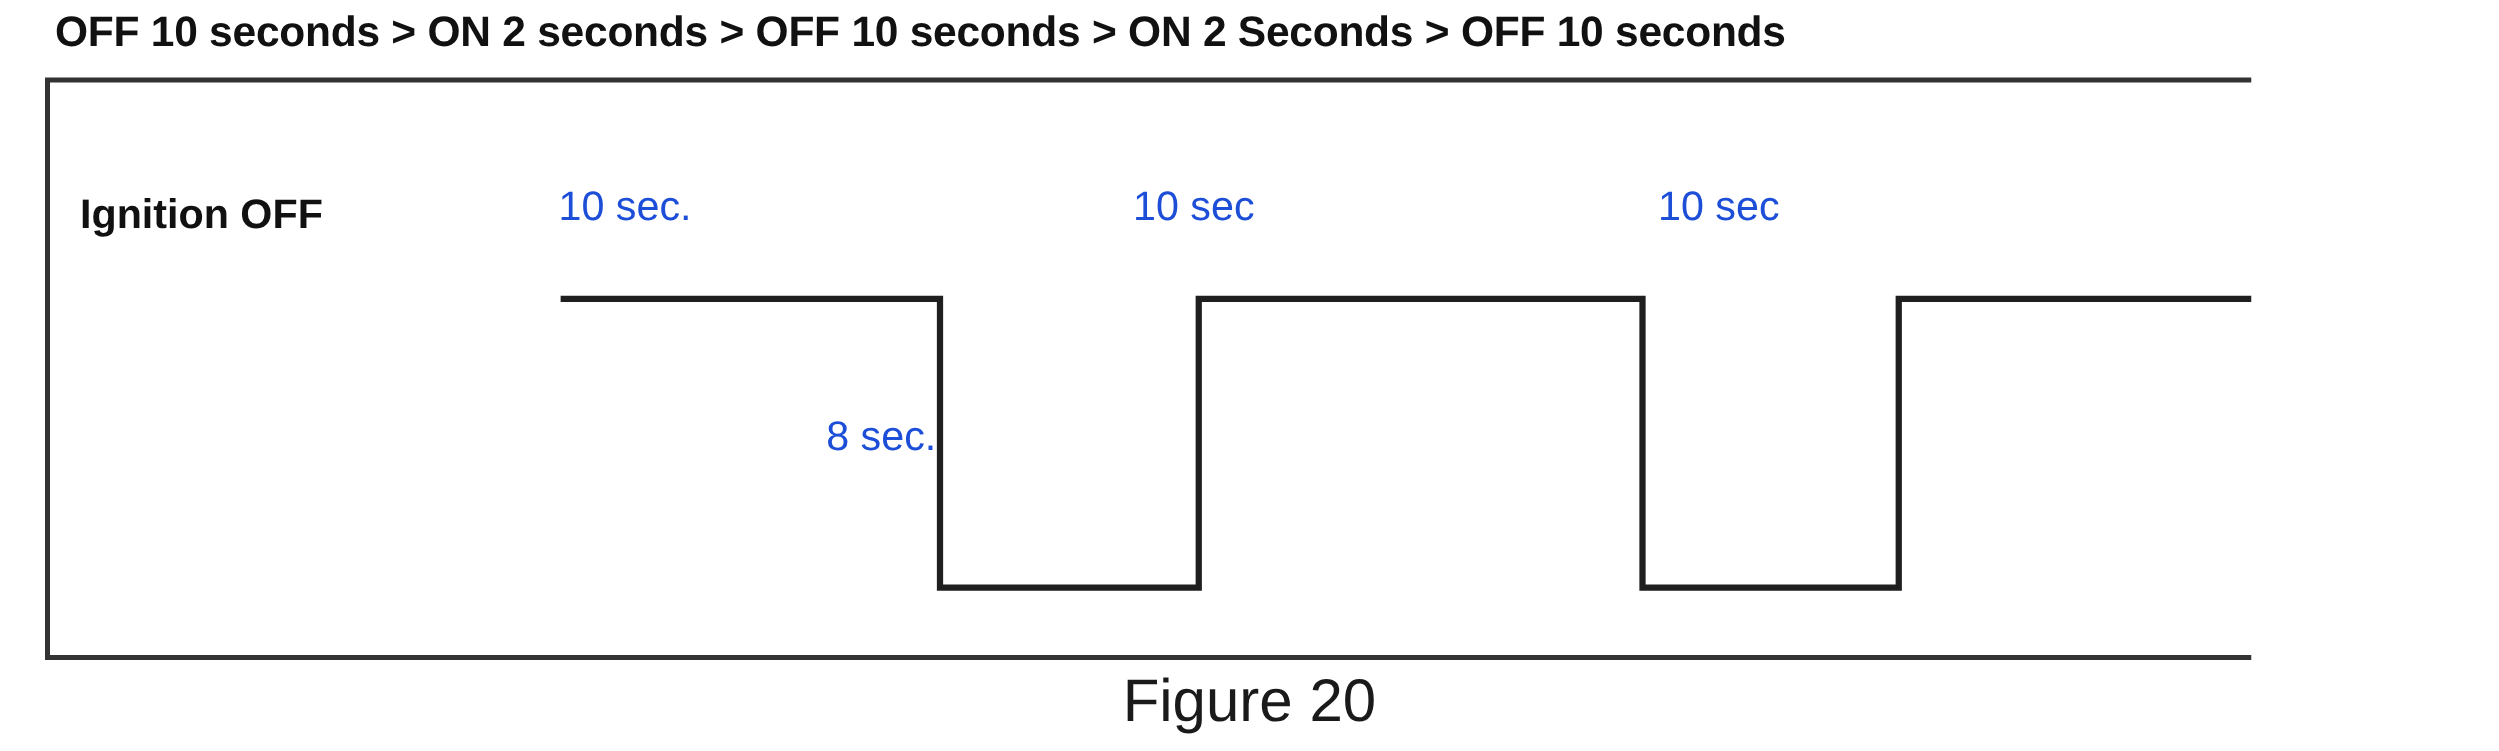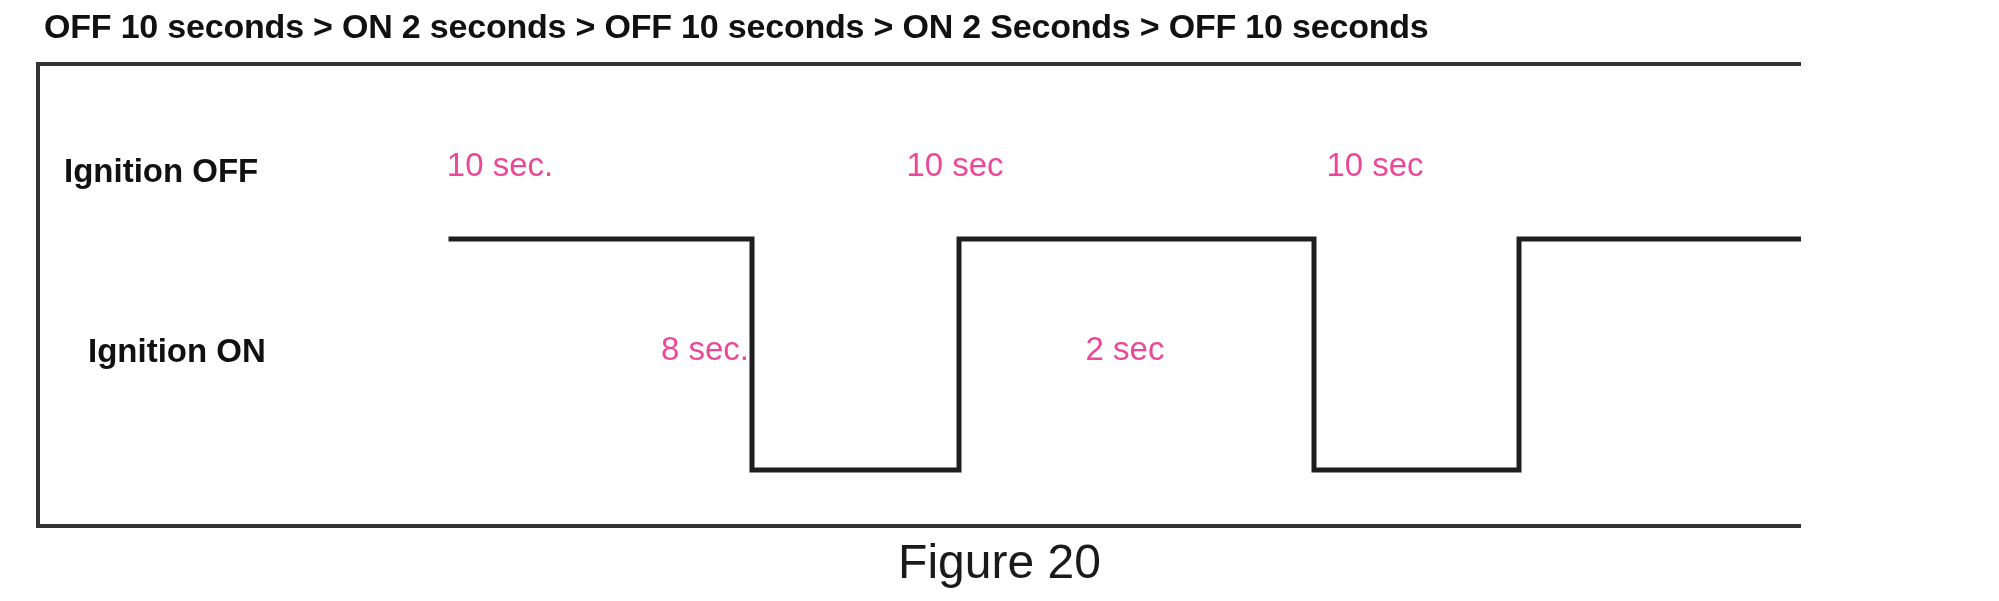--- a/index.html
+++ b/index.html
@@ -66,21 +66,21 @@
   }
   .state-label.off-row { left: 24px;  top: 88px; }
   .state-label.on-row  { left: 48px;  top: 268px; }
 
   
   .duration-label {
     position: absolute;
     font-size: 33px;
     font-weight: normal;
     white-space: nowrap;
-    color: #ec4899;
+    color: #1d4ed8;
     line-height: 1;
     text-align: center;
   }
   .dur-off-1 { left: 330px;  top: 82px;  width: 260px; }
   .dur-on-1  { left: 565px;  top: 266px; width: 200px; }
   .dur-off-2 { left: 760px;  top: 82px;  width: 310px; }
   .dur-on-2  { left: 985px;  top: 266px; width: 200px; }
   .dur-off-3 { left: 1180px; top: 82px;  width: 310px; }
 
   
@@ -122,26 +122,24 @@
   <div class="sequence-title">OFF 10 seconds  &gt; ON 2 seconds &gt; OFF 10 seconds &gt; ON 2 Seconds &gt; OFF 10 seconds</div>
 
   <div class="diagram-frame">
     <div class="frame-inner">
 
       <svg class="waveform" viewBox="0 0 1924 458" preserveAspectRatio="none">
         <path d="M 411,173 L 712,173 L 712,404 L 919,404 L 919,173 L 1274,173 L 1274,404 L 1479,404 L 1479,173 L 1834,173"></path>
       </svg>
 
       <div class="state-label off-row">Ignition OFF</div>
-      <div class="state-label on-row">Ignition ON</div>
 
       <div class="duration-label dur-off-1">10 sec.</div>
       <div class="duration-label dur-on-1">8 sec.</div>
       <div class="duration-label dur-off-2">10 sec</div>
-      <div class="duration-label dur-on-2">2 sec</div>
       <div class="duration-label dur-off-3">10 sec</div>
 
     </div>
   </div>
 
   <div class="figure-caption">Figure 20</div>
 
 </div>
 
 </body></html>

